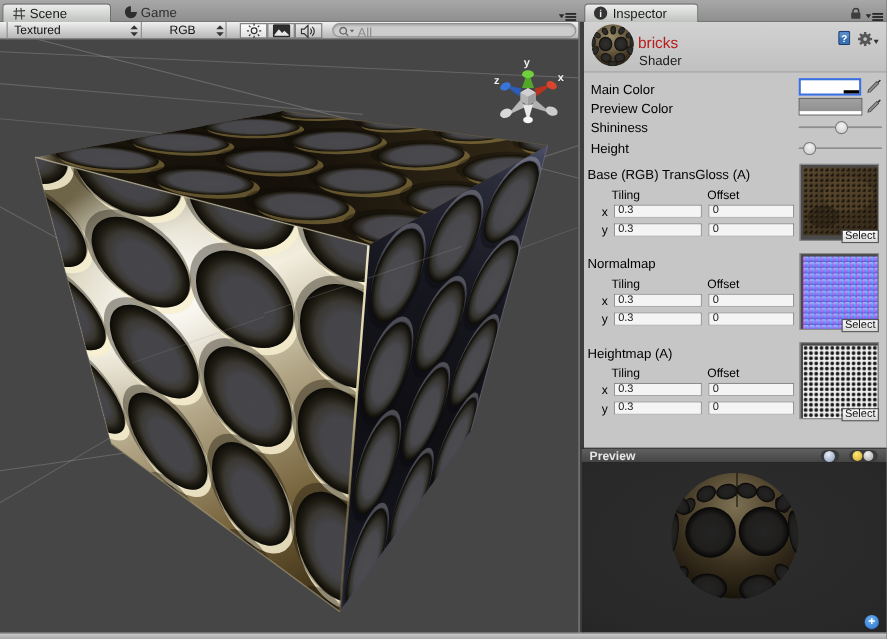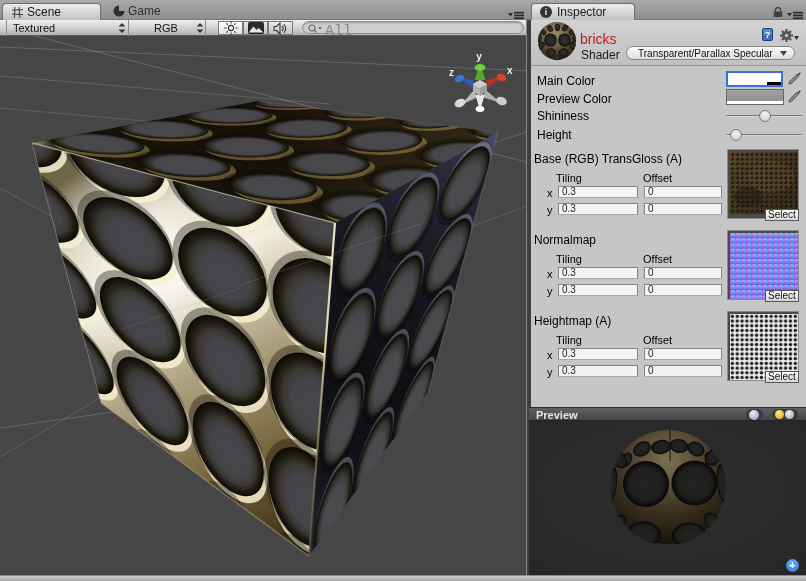--- a/index.html
+++ b/index.html
@@ -104,21 +104,21 @@
 <path d="M10.8 2.4 A5.4 5.4 0 0 1 10.8 10.6" fill="none" stroke="#333" stroke-width="1.1"></path>
 </g>
         </svg>
       </div>
     <div class="abs" style="left:302px;top:1px;width:222px;height:13px;border-radius:7px;background:#cdcdcd;border:1px solid #909090;box-shadow:inset 0 1px 2px rgba(0,0,0,0.25);">
       <svg class="abs" style="left:5px;top:2px;" width="16" height="9" viewBox="0 0 16 9">
           <circle cx="4" cy="4" r="3" fill="none" stroke="#666" stroke-width="1.2"></circle>
           <line x1="6.2" y1="6.2" x2="8.5" y2="8.5" stroke="#666" stroke-width="1.2"></line>
           <polygon points="10,3 14,3 12,5.5" fill="#666"></polygon>
         </svg>
-      <span class="abs" style="left:22px;top:1px;font-size:15px;color:#8a8a8a;font-family:Liberation Mono, monospace;">All</span>
+      <span class="abs" style="left:22px;top:1px;font-size:12px;color:#8a8a8a;">All</span>
     </div>
   </div>
 
   <div class="abs" style="left:0;top:36px;width:526px;height:539px;overflow:hidden;background:#464647;">
     <svg width="526" height="545" viewBox="0 36 526 545">
 <defs>
 <linearGradient id="fL" x1="80" y1="175" x2="250" y2="545" gradientUnits="userSpaceOnUse">
  <stop offset="0" stop-color="#6e6448"></stop>
             <stop offset="0.16" stop-color="#d2ccb0"></stop>
  <stop offset="0.32" stop-color="#f2eede"></stop>
@@ -440,26 +440,20 @@
 <ellipse cx="4" cy="25" rx="3" ry="4.5" fill="url(#mh)" transform="rotate(35 4 25)"></ellipse>
 <ellipse cx="36" cy="25" rx="3" ry="4.5" fill="url(#mh)" transform="rotate(-35 36 25)"></ellipse>
 <ellipse cx="2.5" cy="17" rx="2" ry="4.5" fill="url(#mh)"></ellipse>
 <ellipse cx="37.5" cy="17" rx="2" ry="4.5" fill="url(#mh)"></ellipse>
 <ellipse cx="20" cy="37" rx="4" ry="2.5" fill="url(#mh)"></ellipse>
 </g>
 </svg>
       </div>
     <div class="abs" style="left:49px;top:11px;font-size:14px;color:#b91c1c;">bricks</div>
     <div class="abs" style="left:50px;top:28px;font-size:12px;color:#1a1a1a;">Shader</div>
-    <div class="abs" style="left:95px;top:26px;width:169px;height:14px;border-radius:7px;background:linear-gradient(#fbfbfb,#dedede);border:1px solid #888;">
-      <span class="abs" style="left:11px;top:1px;font-size:10px;color:#111;white-space:nowrap;">Transparent/Parallax Specular</span>
-      <svg class="abs" style="right:7px;top:4px;" width="7" height="5" viewBox="0 0 7 5">
-          <polygon points="0,0 7,0 3.5,5" fill="#444"></polygon>
-        </svg>
-    </div>
     <div class="abs" style="left:231px;top:8px;">
         <svg width="11" height="13" viewBox="0 0 11 13">
 <rect x="0.5" y="0.5" width="10" height="12" rx="1.5" fill="#3a72b4" stroke="#1e3e6e"></rect>
 <rect x="1.2" y="1.2" width="8.6" height="5" rx="1.2" fill="#6ea0d8" fill-opacity="0.55"></rect>
 <text x="5.5" y="10" font-family="Liberation Sans, sans-serif" font-size="9" font-weight="bold" fill="#fff" text-anchor="middle">?</text>
 </svg>
       </div>
     <div class="abs" style="left:249px;top:9px;">
         <svg width="13" height="13" viewBox="0 0 13 13">
           <rect x="5.4" y="0" width="2.2" height="3" fill="#565656" transform="rotate(0 6.5 6.5)"></rect>

